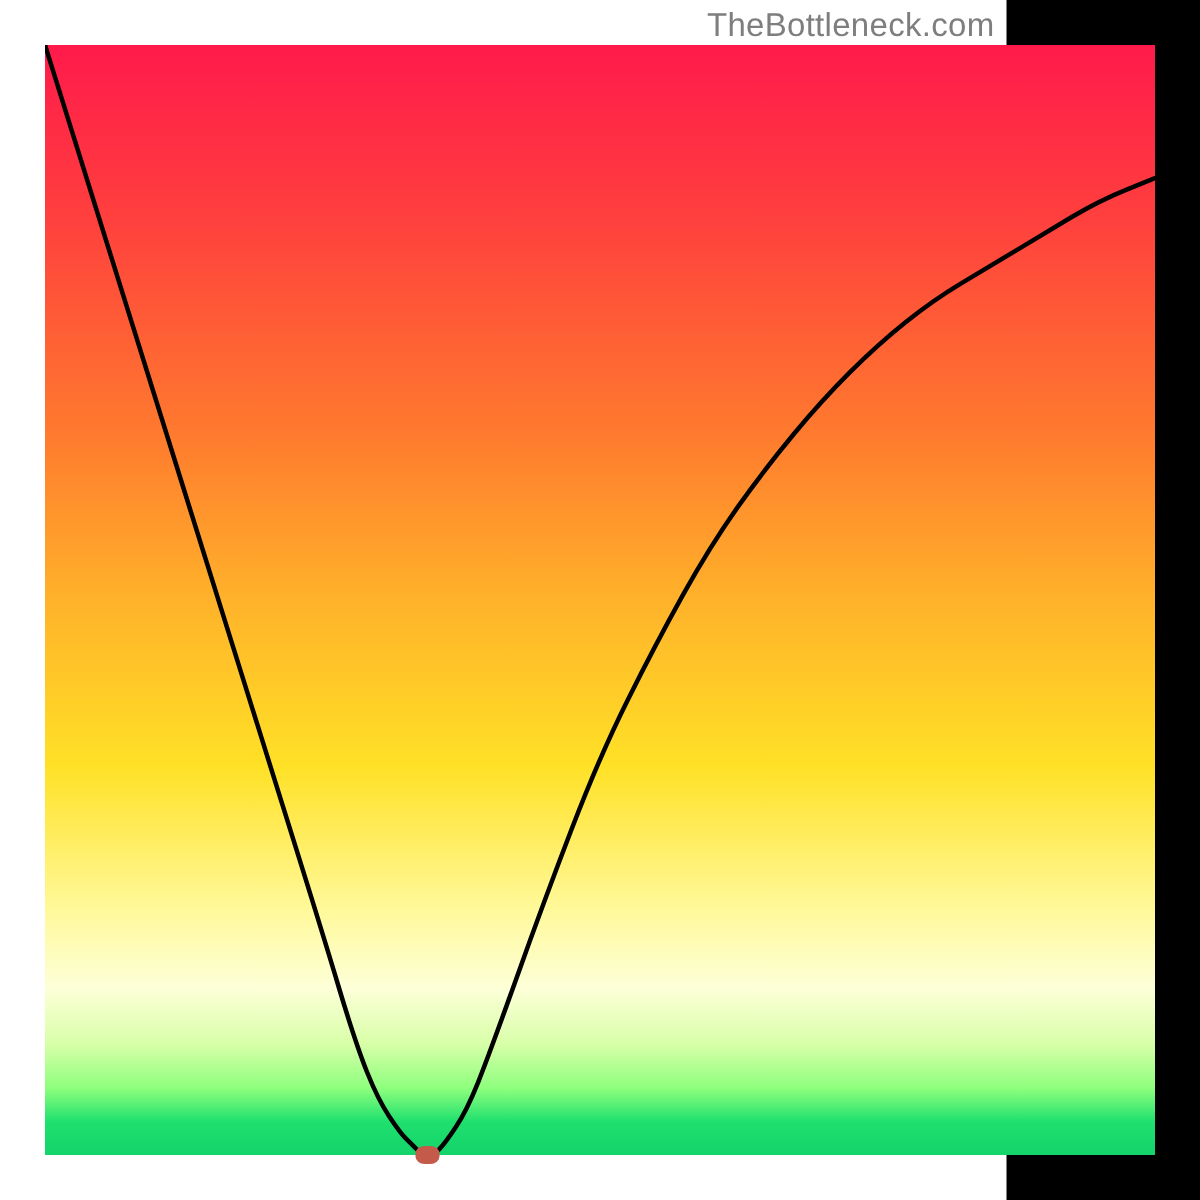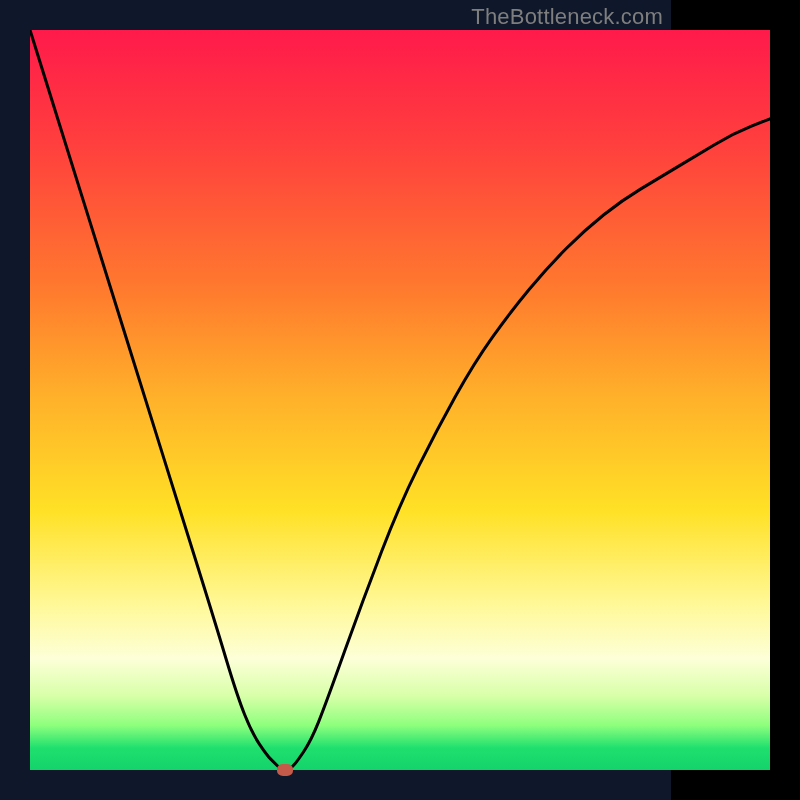--- a/index.html
+++ b/index.html
@@ -10,21 +10,21 @@
     background: #000;
     overflow: hidden;
     font-family: Arial, Helvetica, sans-serif;
   }
   .frame {
     position: absolute;
     left: 0;
     top: 0;
     width: 671px;
     height: 800px;
-    background: #0f172a;
+    background: #ffffff;
   }
   .plot {
     position: absolute;
     left: 30px;
     top: 30px;
     width: 740px;
     height: 740px;
     
     background: linear-gradient(
       to bottom,

